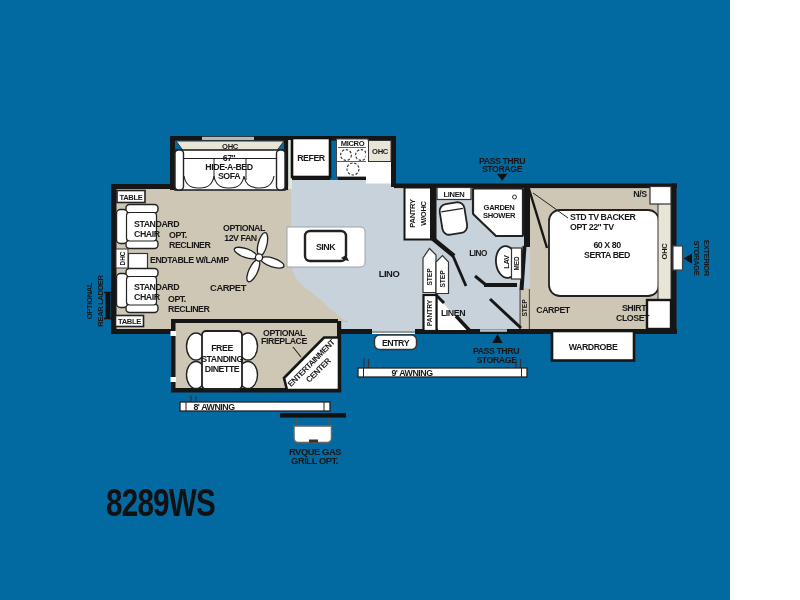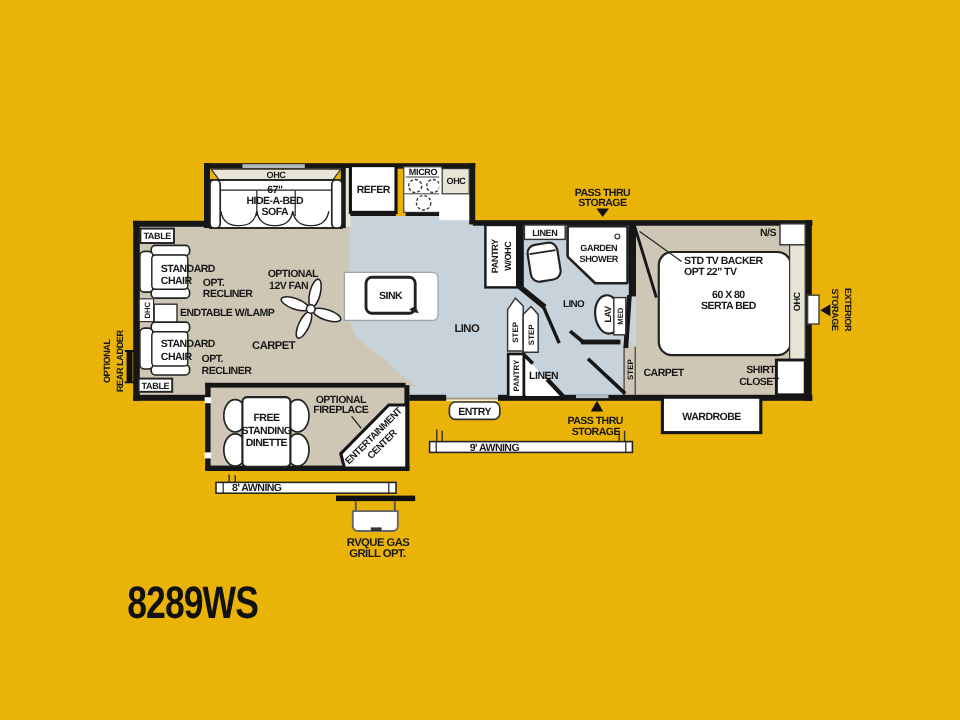--- a/index.html
+++ b/index.html
@@ -1,16 +1,16 @@
 <!DOCTYPE html>
 <html><head>
 <meta charset="utf-8">
 <style>
 html,body{margin:0;padding:0;background:#fff}
-.page{position:relative;width:800px;height:600px;background:#eab308;overflow:hidden;font-family:"Liberation Sans",sans-serif}
+.page{position:relative;width:730px;height:600px;background:#0369a1;overflow:hidden;font-family:"Liberation Sans",sans-serif}
 svg text{font-family:"Liberation Sans",sans-serif;font-weight:bold;fill:#181818}
 .t8{font-size:8.8px;letter-spacing:-0.45px}
 .t7{font-size:7.6px;letter-spacing:-0.35px}
 .t9{font-size:9.4px;letter-spacing:-0.45px}
 </style>
 </head>
 <body>
 <div class="page">
 <svg width="800" height="600" viewBox="0 0 800 600">
 

